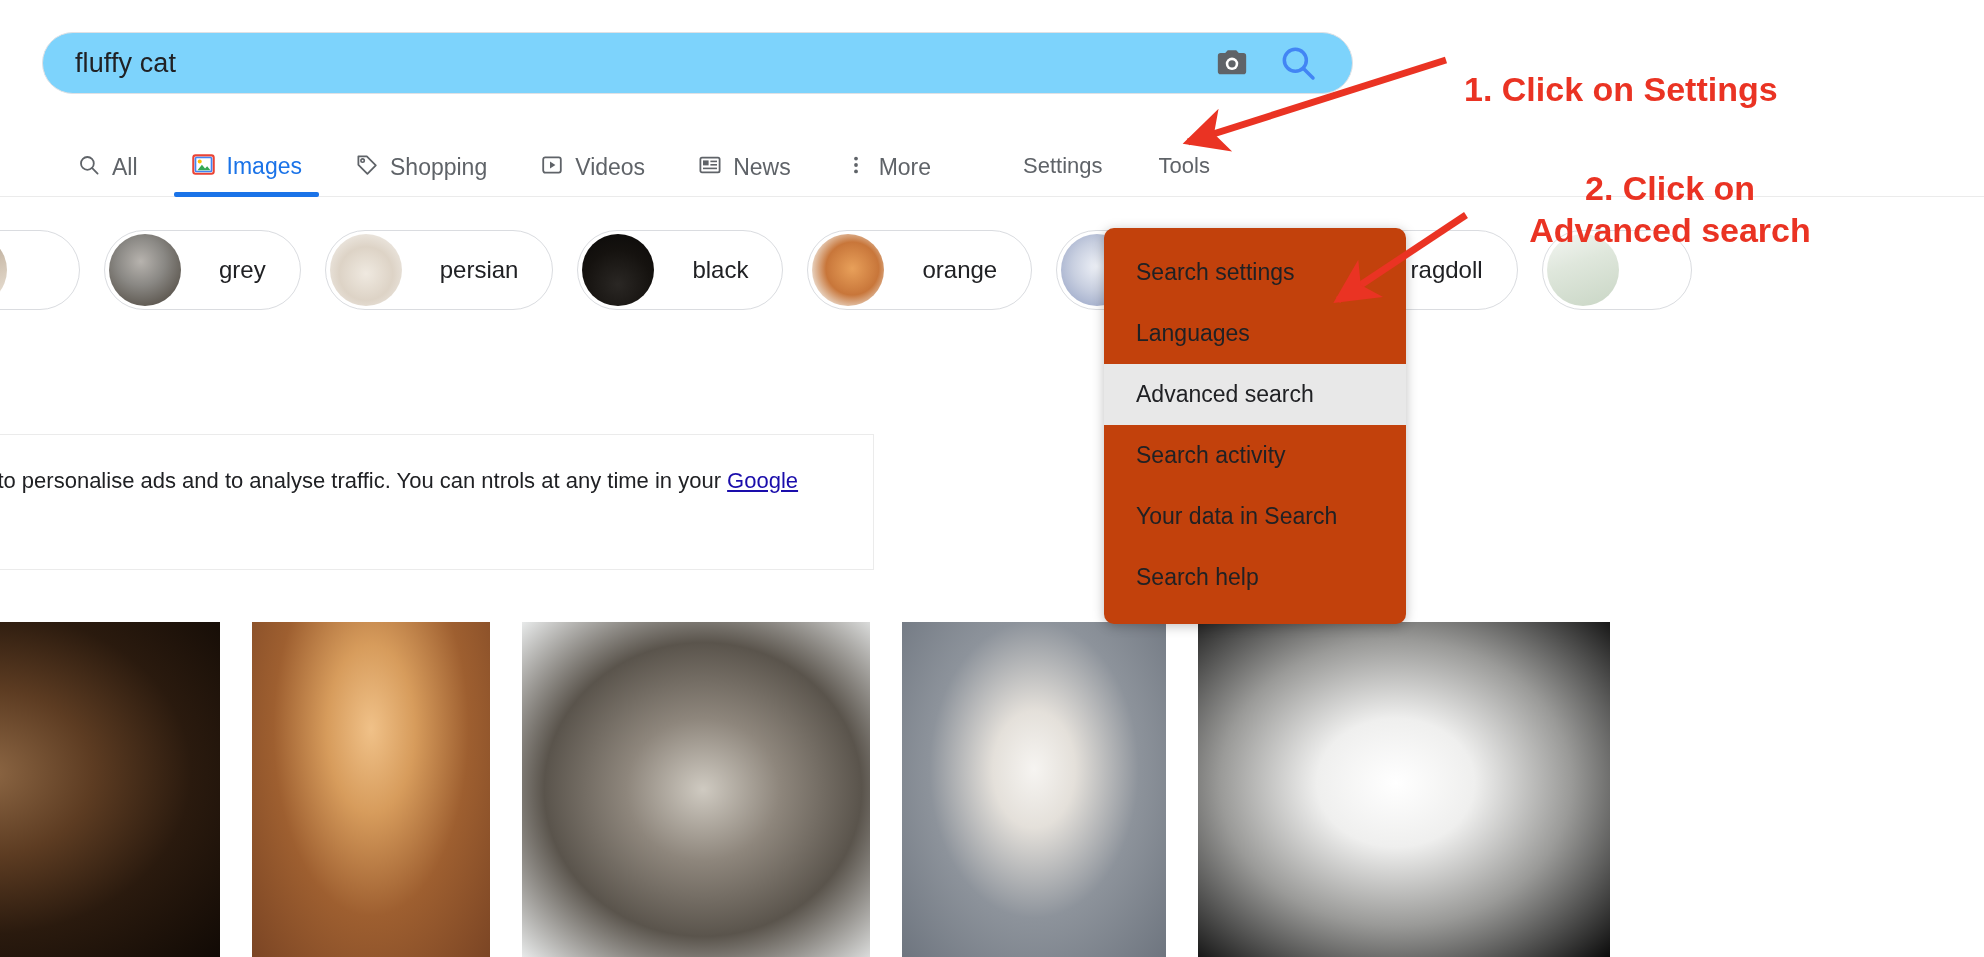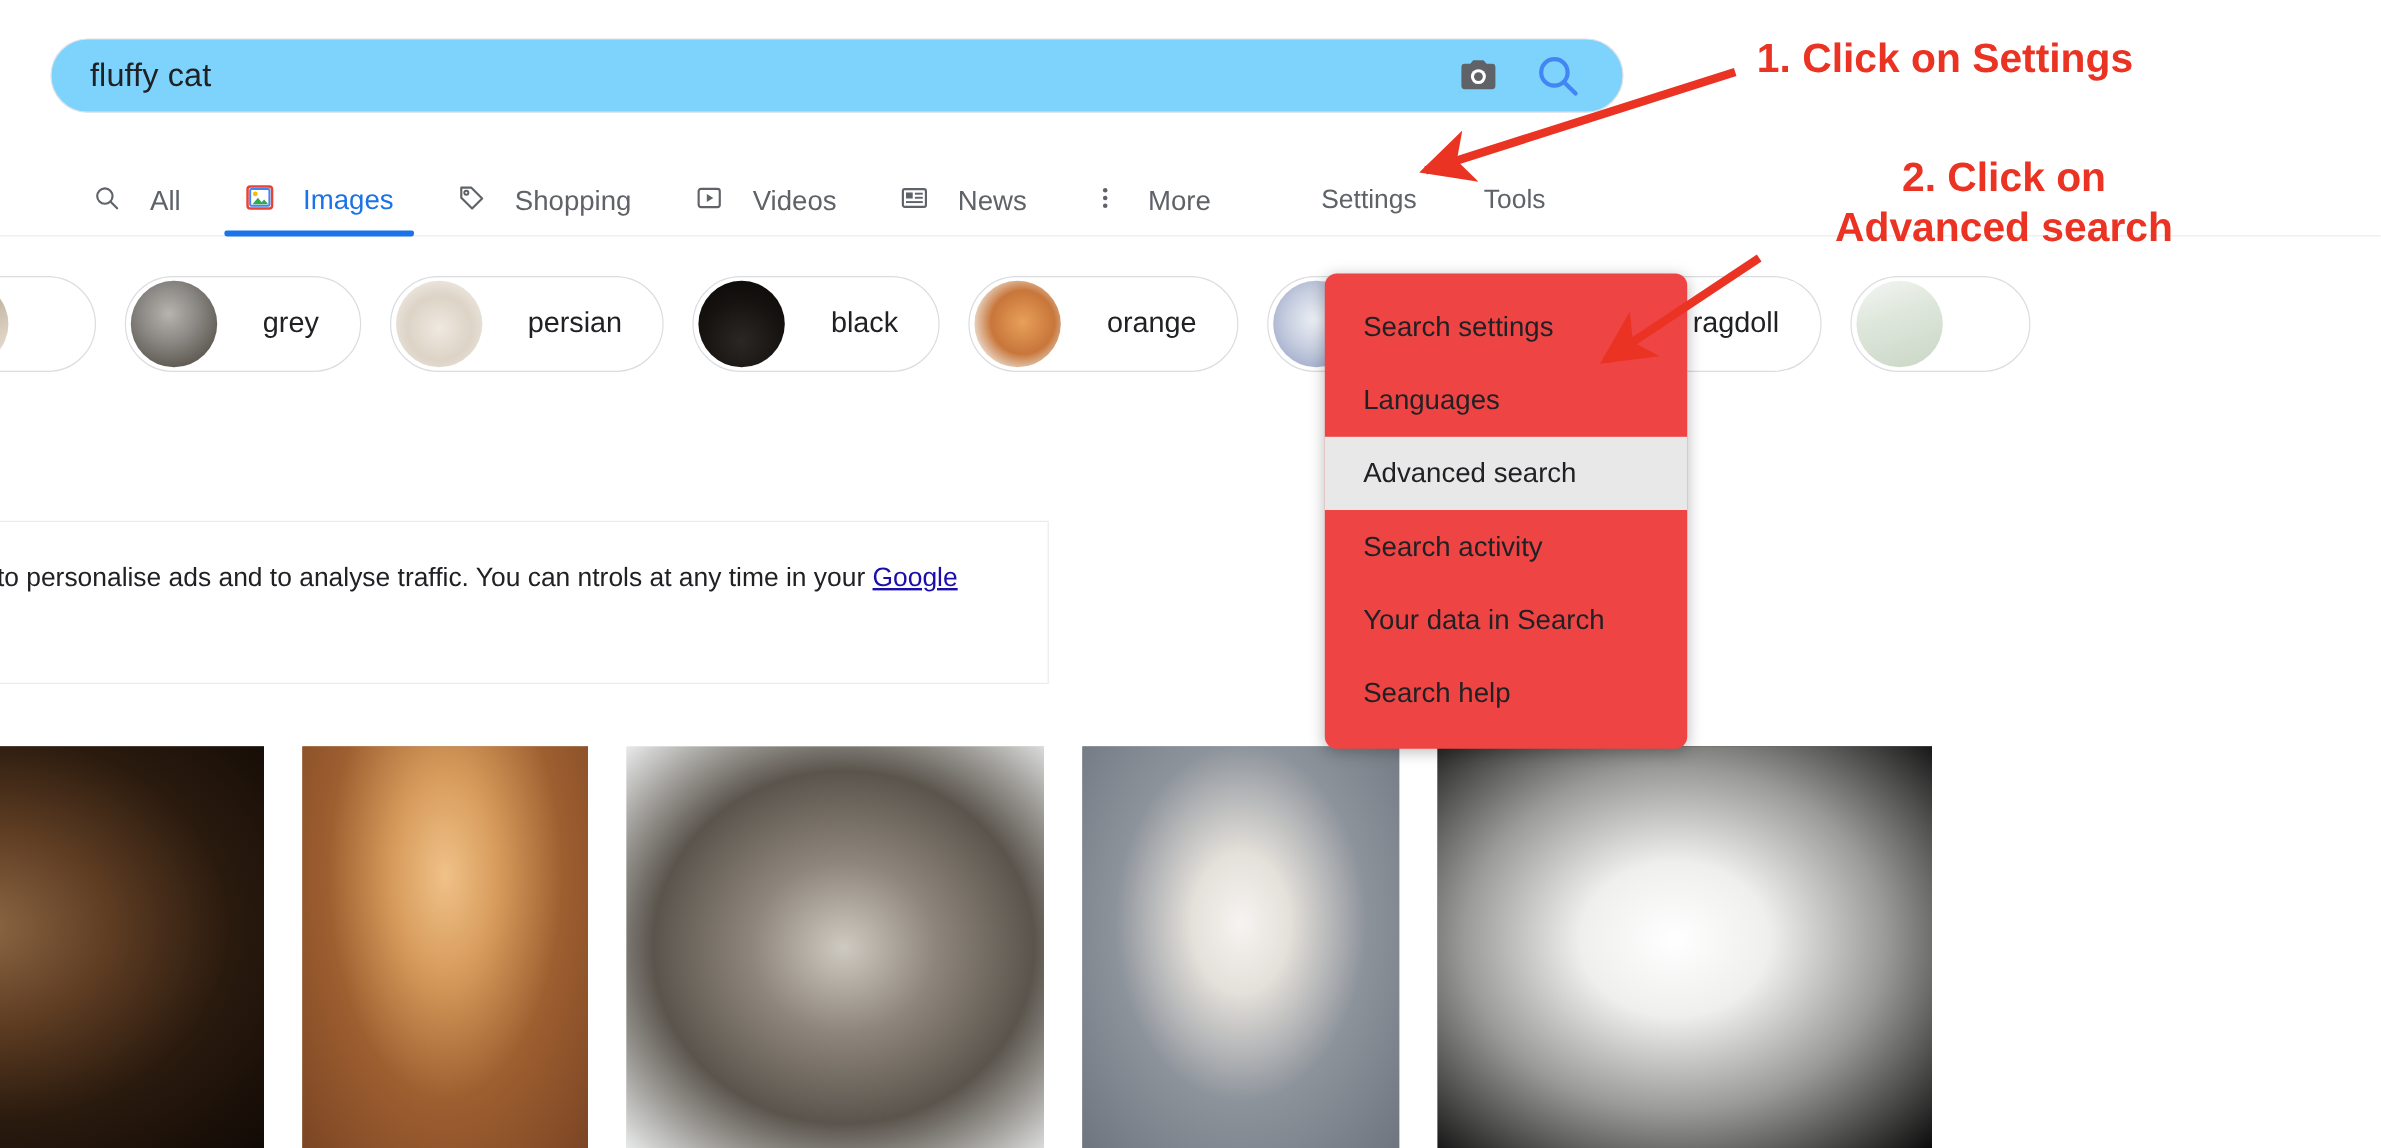--- a/index.html
+++ b/index.html
@@ -28,21 +28,21 @@
   .icon-btn { display:flex; align-items:center; justify-content:center; cursor: pointer; }
 
   
   .navbar {
     position: absolute; left: 0; top: 122px; width: 1984px; height: 75px;
     border-bottom: 1px solid #ebebeb;
     display: flex; align-items: flex-end;
   }
   .tabs { display: flex; align-items: flex-end; padding-left: 60px; }
   .tab {
-    display: flex; align-items: center; gap: 24px;
+    display: flex; align-items: center; gap: 11px;
     padding: 0 17px 15px 17px; margin-right: 19px;
     font-size: 23px; color: #5f6368; cursor: pointer;
     position: relative; line-height: 1;
   }
   .tab.active { color: #1a73e8; }
   .tab.active::after {
     content:""; position:absolute; left:0; right:0; bottom:-1px;
     height: 5px; background: #1a73e8; border-radius: 2px;
   }
   .tab .tlabel { white-space: nowrap; }
@@ -76,31 +76,31 @@
   .cookie a { color: #1a0dab; text-decoration: underline; }
 
   
   .results { position: absolute; left: 0; top: 622px; width: 1984px; height: 335px; display: flex; gap: 32px; }
   .rcell { height: 335px; overflow: hidden; position: relative; flex: 0 0 auto; }
 
   
   .dropdown {
     position: absolute; left: 1104px; top: 228px;
     width: 302px; padding: 14px 0 16px 0;
-    background: #ef4444; border-radius: 10px;
+    background: #c2410c; border-radius: 10px;
     box-shadow: 0 2px 12px rgba(0,0,0,.26);
     z-index: 40;
   }
   .ditem { height: 61px; display:flex; align-items:center; padding-left: 32px;
            font-size: 23px; color: #202124; cursor: pointer; white-space: nowrap; }
   .ditem.hover { background: #e8e8e8; }
 
   
   .anno { position: absolute; z-index: 60; color: #ea3323;
-          font-weight: bold; font-size: 34px; line-height: 42px; }
+          font-weight: bold; font-size: 34px; line-height: 42px; margin-top: 40px; }
   #anno1 { left: 1464px; top: 28px; }
   #anno2 { left: 1520px; top: 127px; width: 300px; text-align: center; }
   .arrowsvg { position: absolute; z-index: 55; pointer-events: none; }
 </style>
 </head>
 <body>
 
 <div id="root">
 
   <div class="searchbar">

